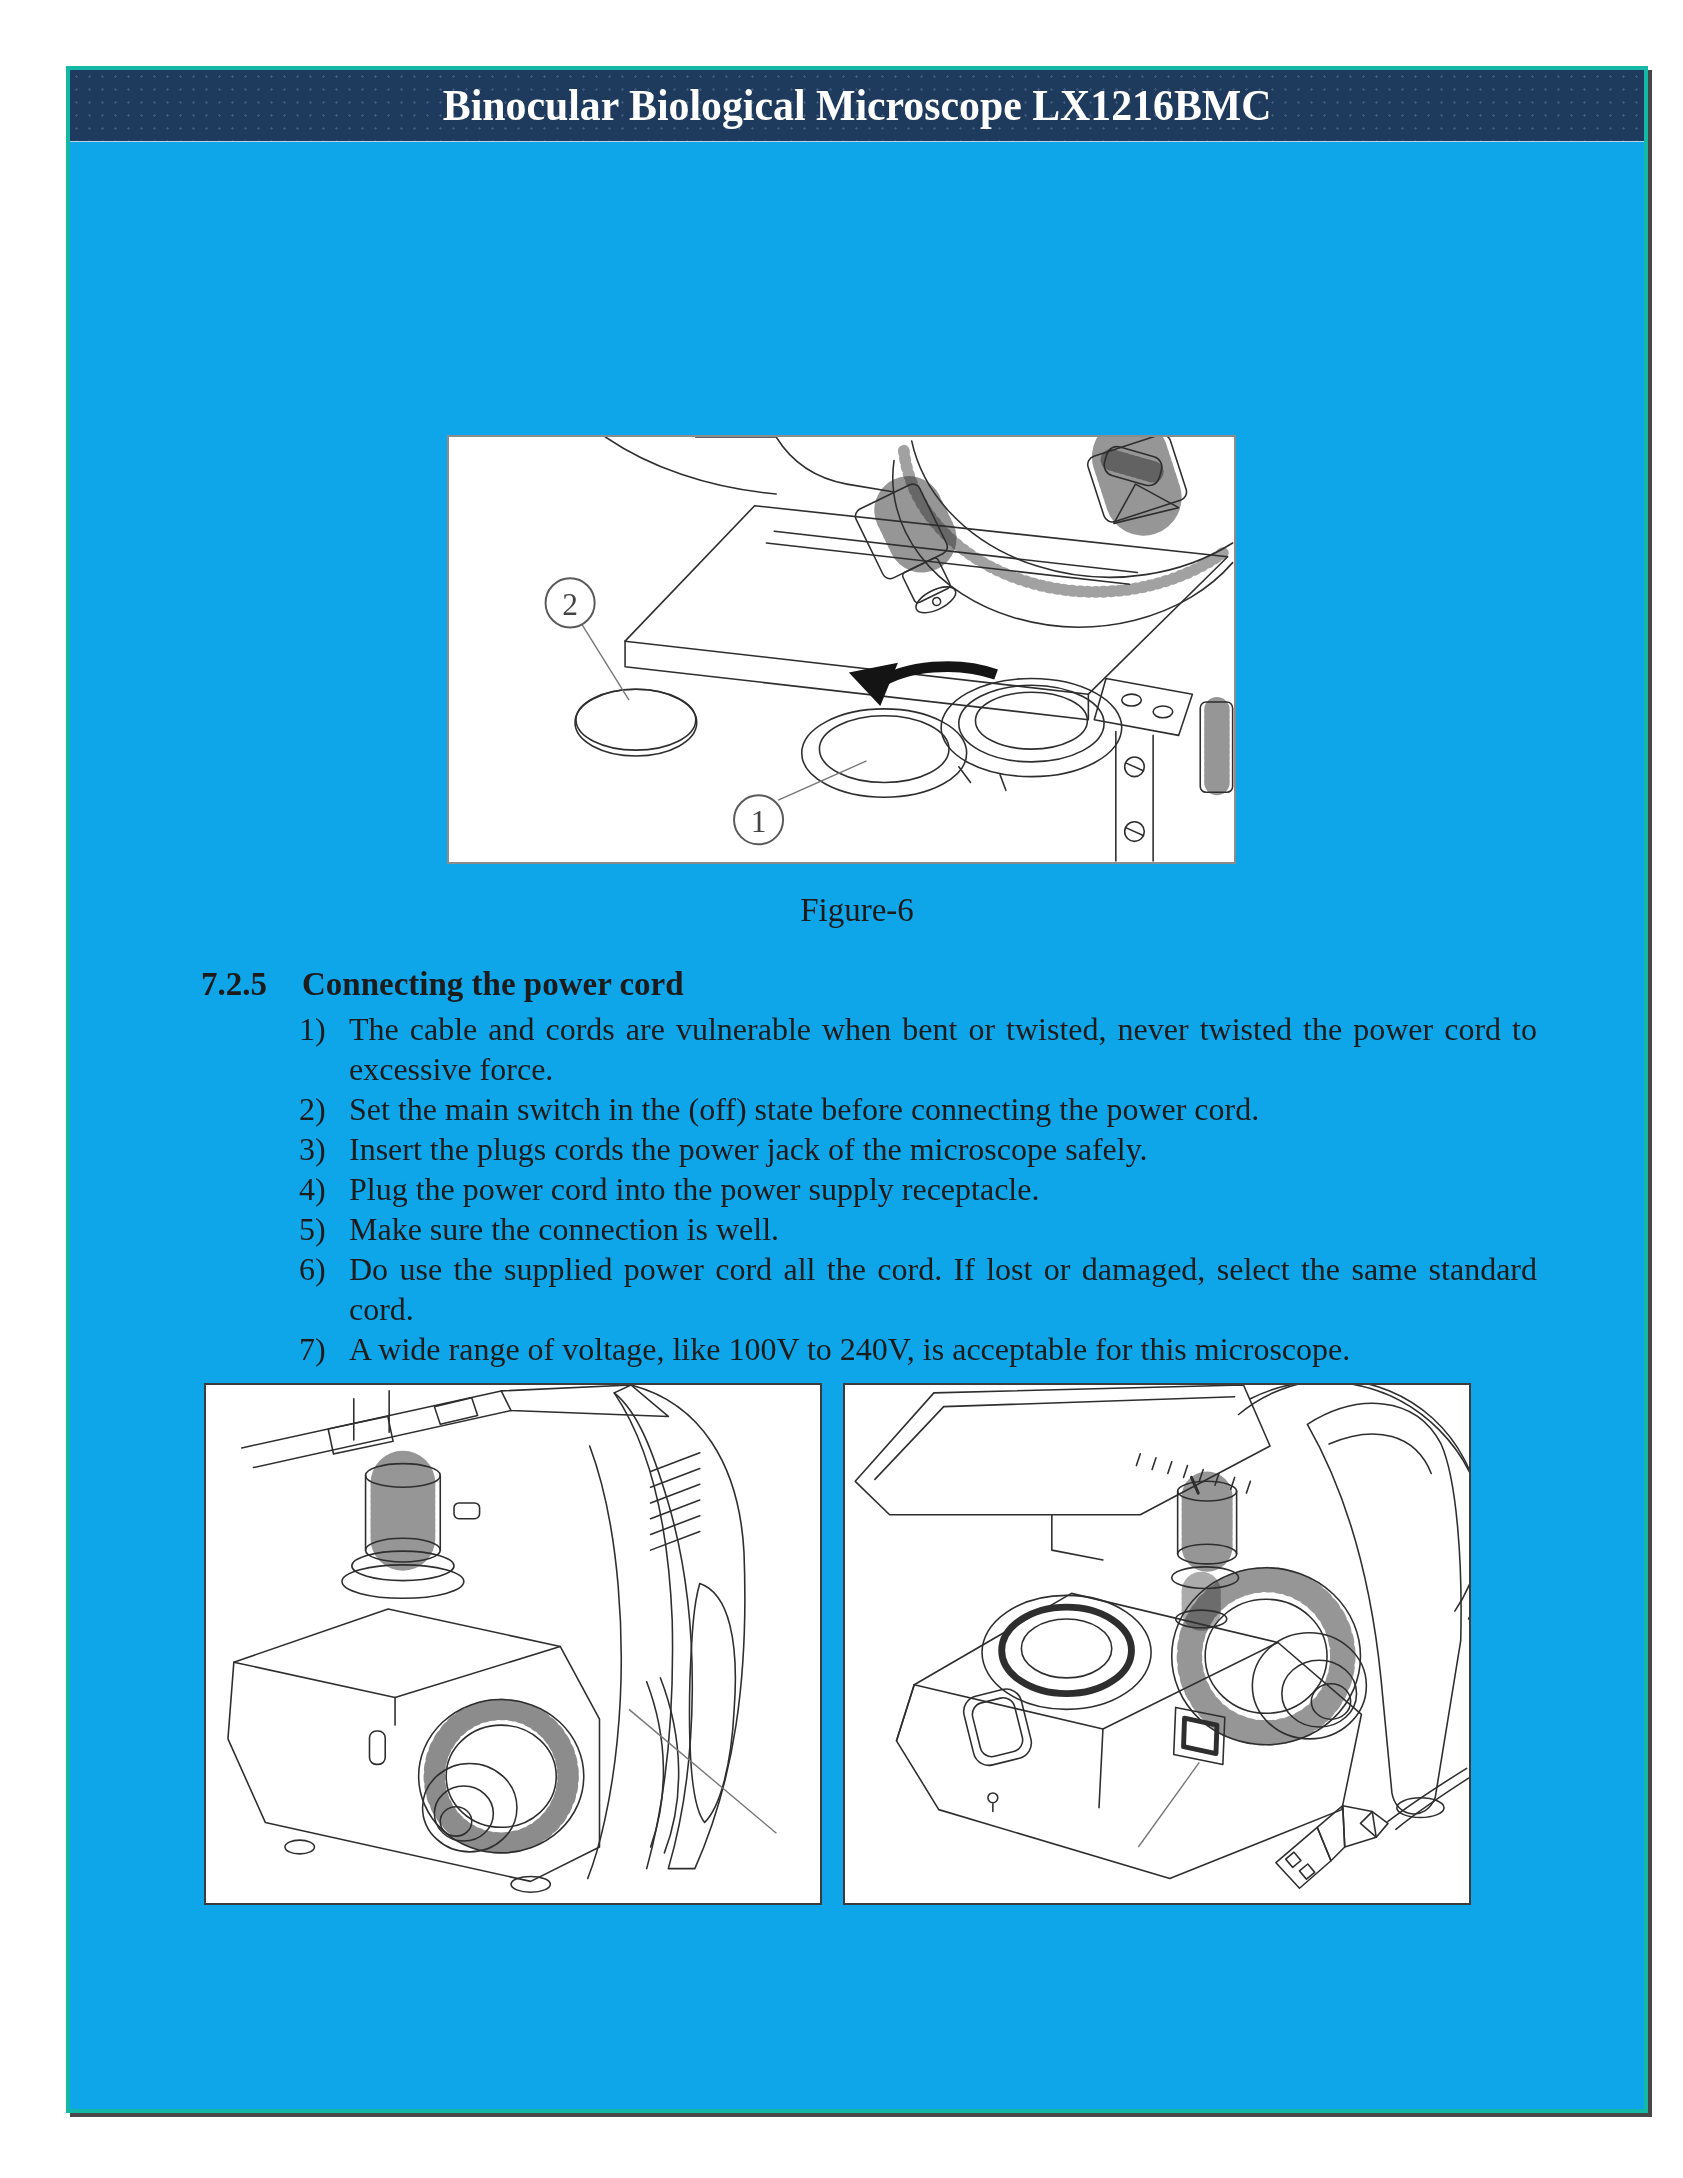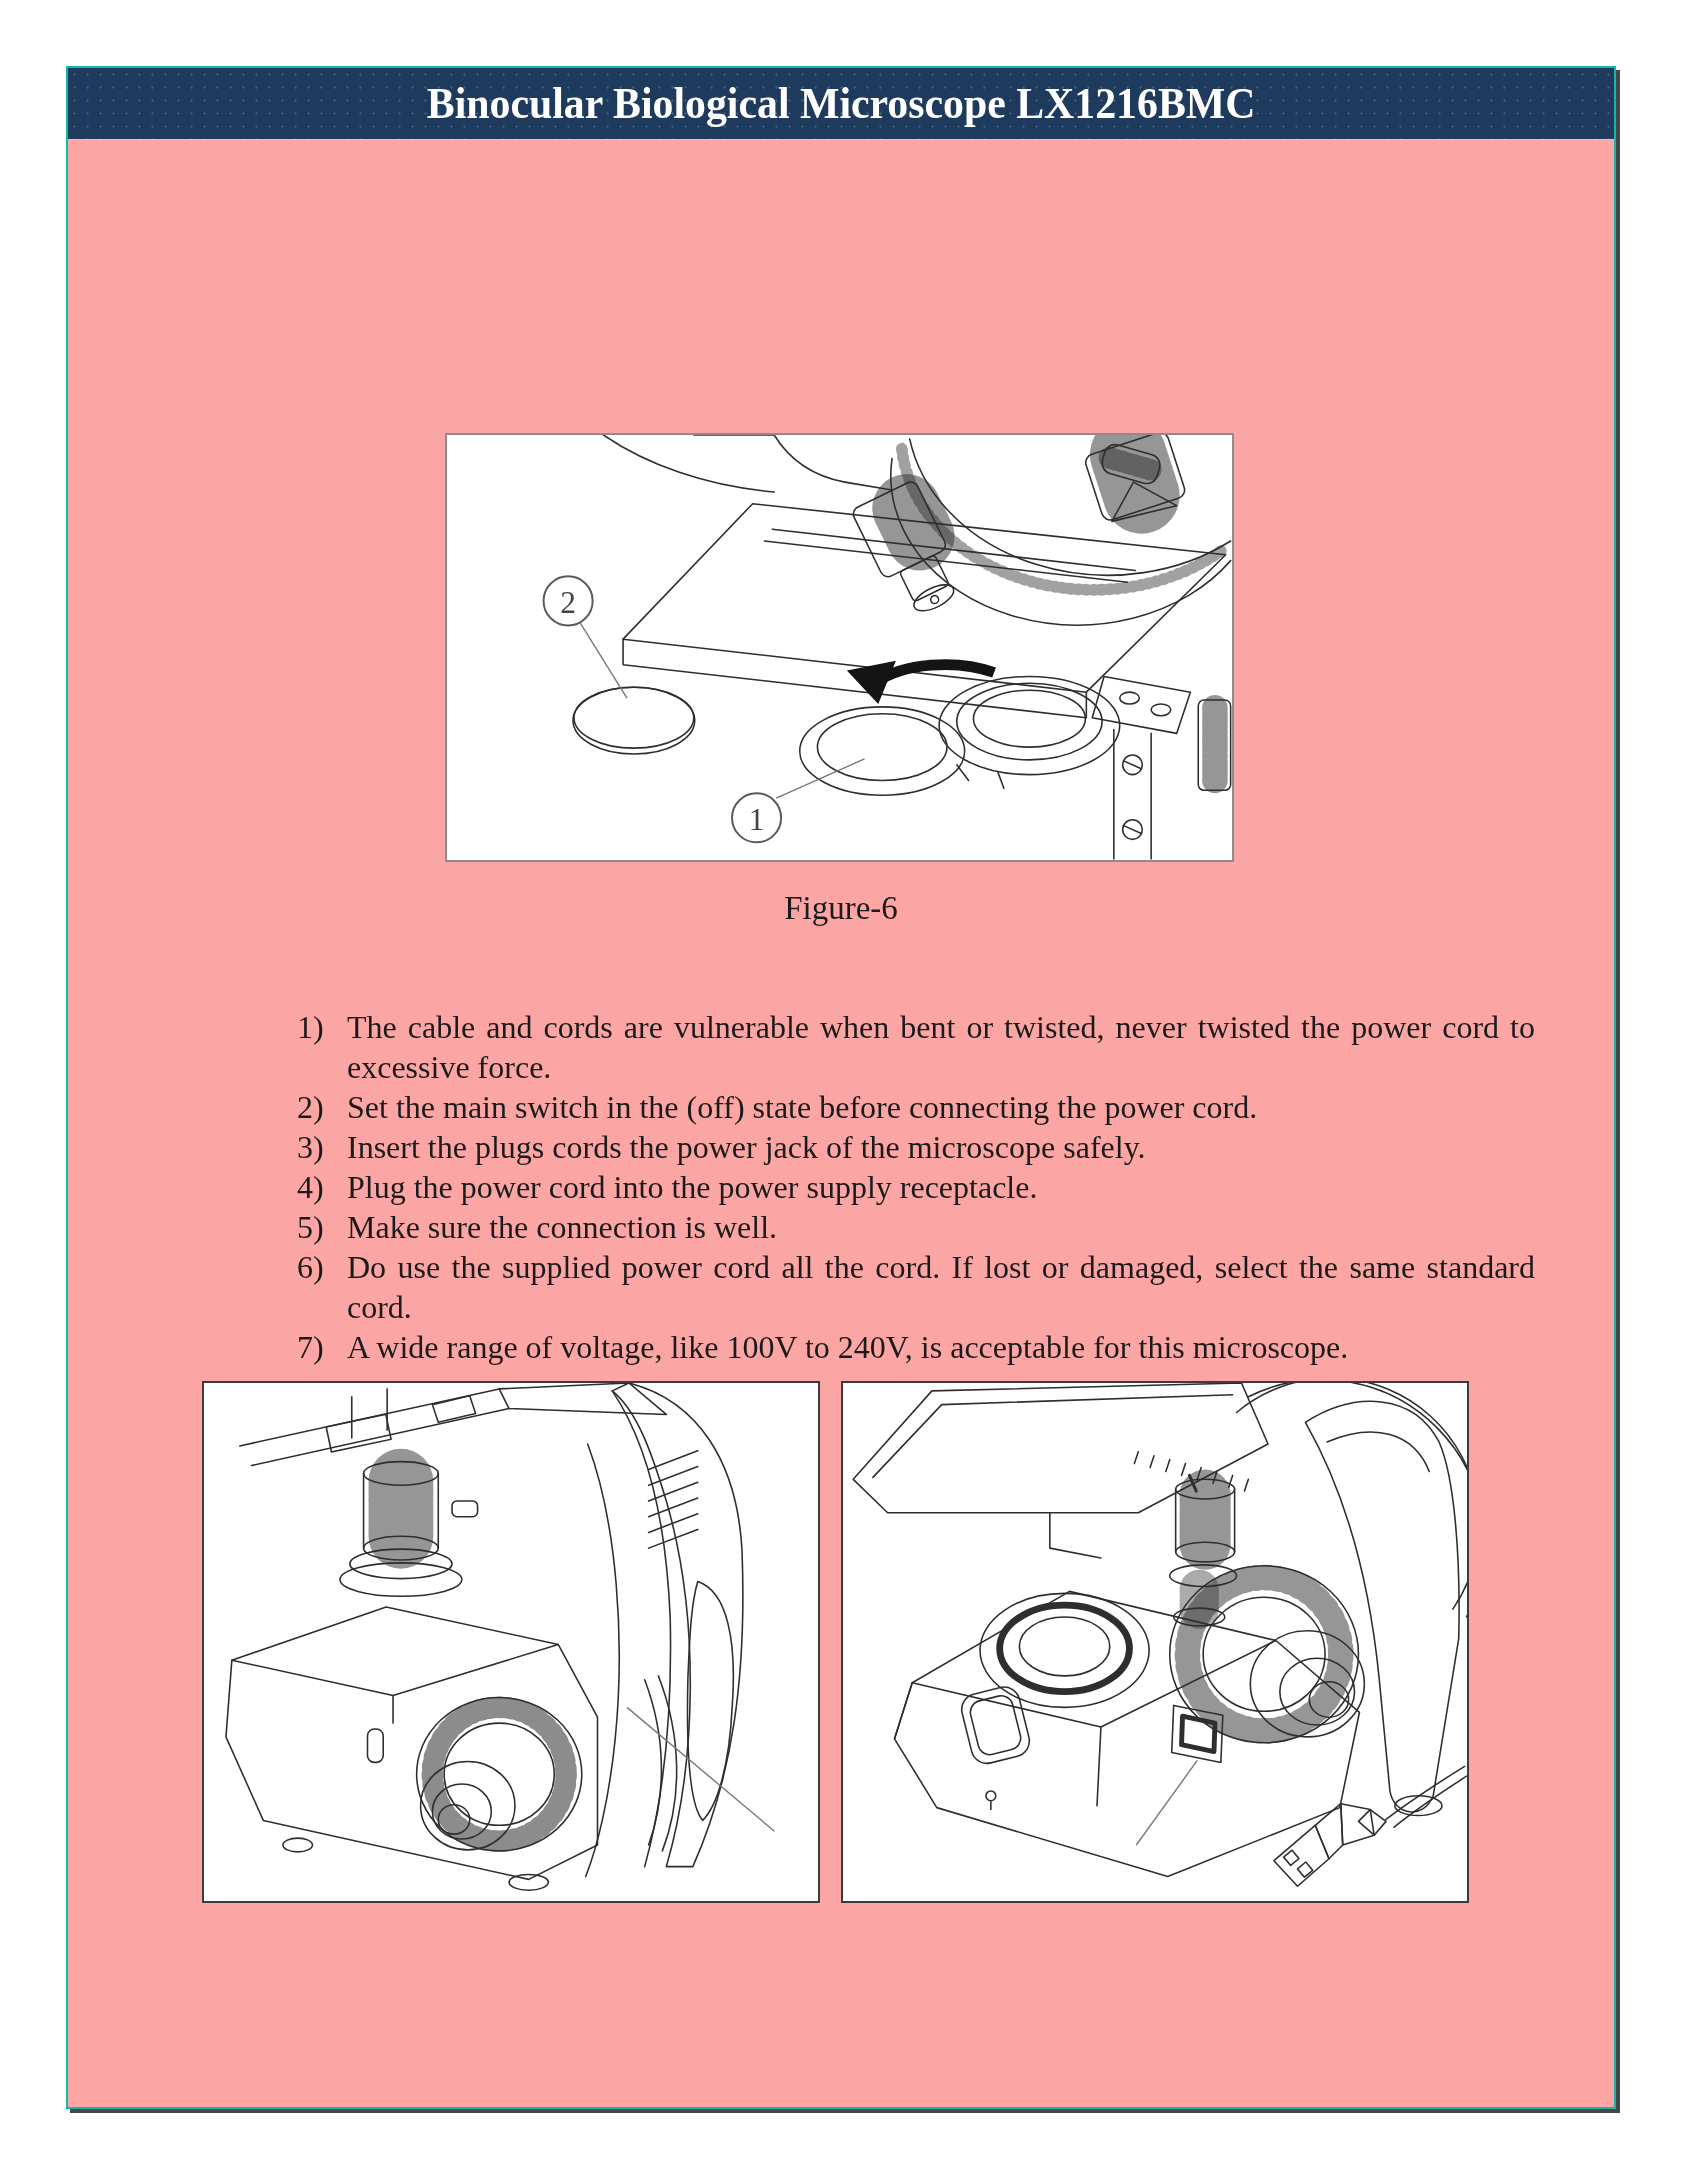--- a/index.html
+++ b/index.html
@@ -1,19 +1,19 @@
 <!DOCTYPE html>
 <html><head>
 <meta charset="utf-8">
 <style>
   html,body{margin:0;padding:0;background:#ffffff;}
   .canvas{position:relative;width:1683px;height:2178px;background:#ffffff;
           font-family:"Liberation Serif",serif;color:#1b1b1b;overflow:hidden;}
   .page{position:absolute;left:66px;top:66px;width:1546px;height:2039px;
-        border:2px solid #14b8a6;box-shadow:4px 4px 0 #474747;background:#fca5a5;}
+        border:4px solid #14b8a6;box-shadow:4px 4px 0 #474747;background:#0ea5e9;padding-left:28px;}
   .hdr{position:absolute;left:0;top:0;width:100%;height:72px;
        background-color:#1e3a5c;
        background-image:radial-gradient(rgba(140,170,205,0.28) 1px, transparent 1.4px);
        background-size:13px 13px;
        border-bottom:1px solid #b9d0e8;box-sizing:border-box;
        display:flex;align-items:center;justify-content:center;}
   .hdr-title{color:#ffffff;font-weight:bold;font-size:44px;letter-spacing:0px;
              transform:scaleX(0.95);white-space:nowrap;}
   .figbox{position:absolute;background:#ffffff;box-sizing:border-box;}
   .fig6{left:377px;top:365px;width:789px;height:429px;border:2px solid #8c8c8c;}
@@ -119,20 +119,24 @@
 
         <g class="callout">
           <circle cx="314" cy="390" r="25"></circle>
           <text x="314" y="402" text-anchor="middle">1</text>
         </g>
       </svg>
     </div>
 
     <div class="caption">Figure-6</div>
 
+    <div class="sec-head">
+      <span class="sec-num">7.2.5</span>
+      <span>Connecting the power cord</span>
+    </div>
 
     <div class="list">
       <div class="li">
         <span class="n">1)</span>
         <span class="t">The cable and cords are vulnerable when bent or twisted, never twisted the power cord to excessive force.</span>
       </div>
       <div class="li">
         <span class="n">2)</span>
         <span class="t">Set the main switch in the (off) state before connecting the power cord.</span>
       </div>

